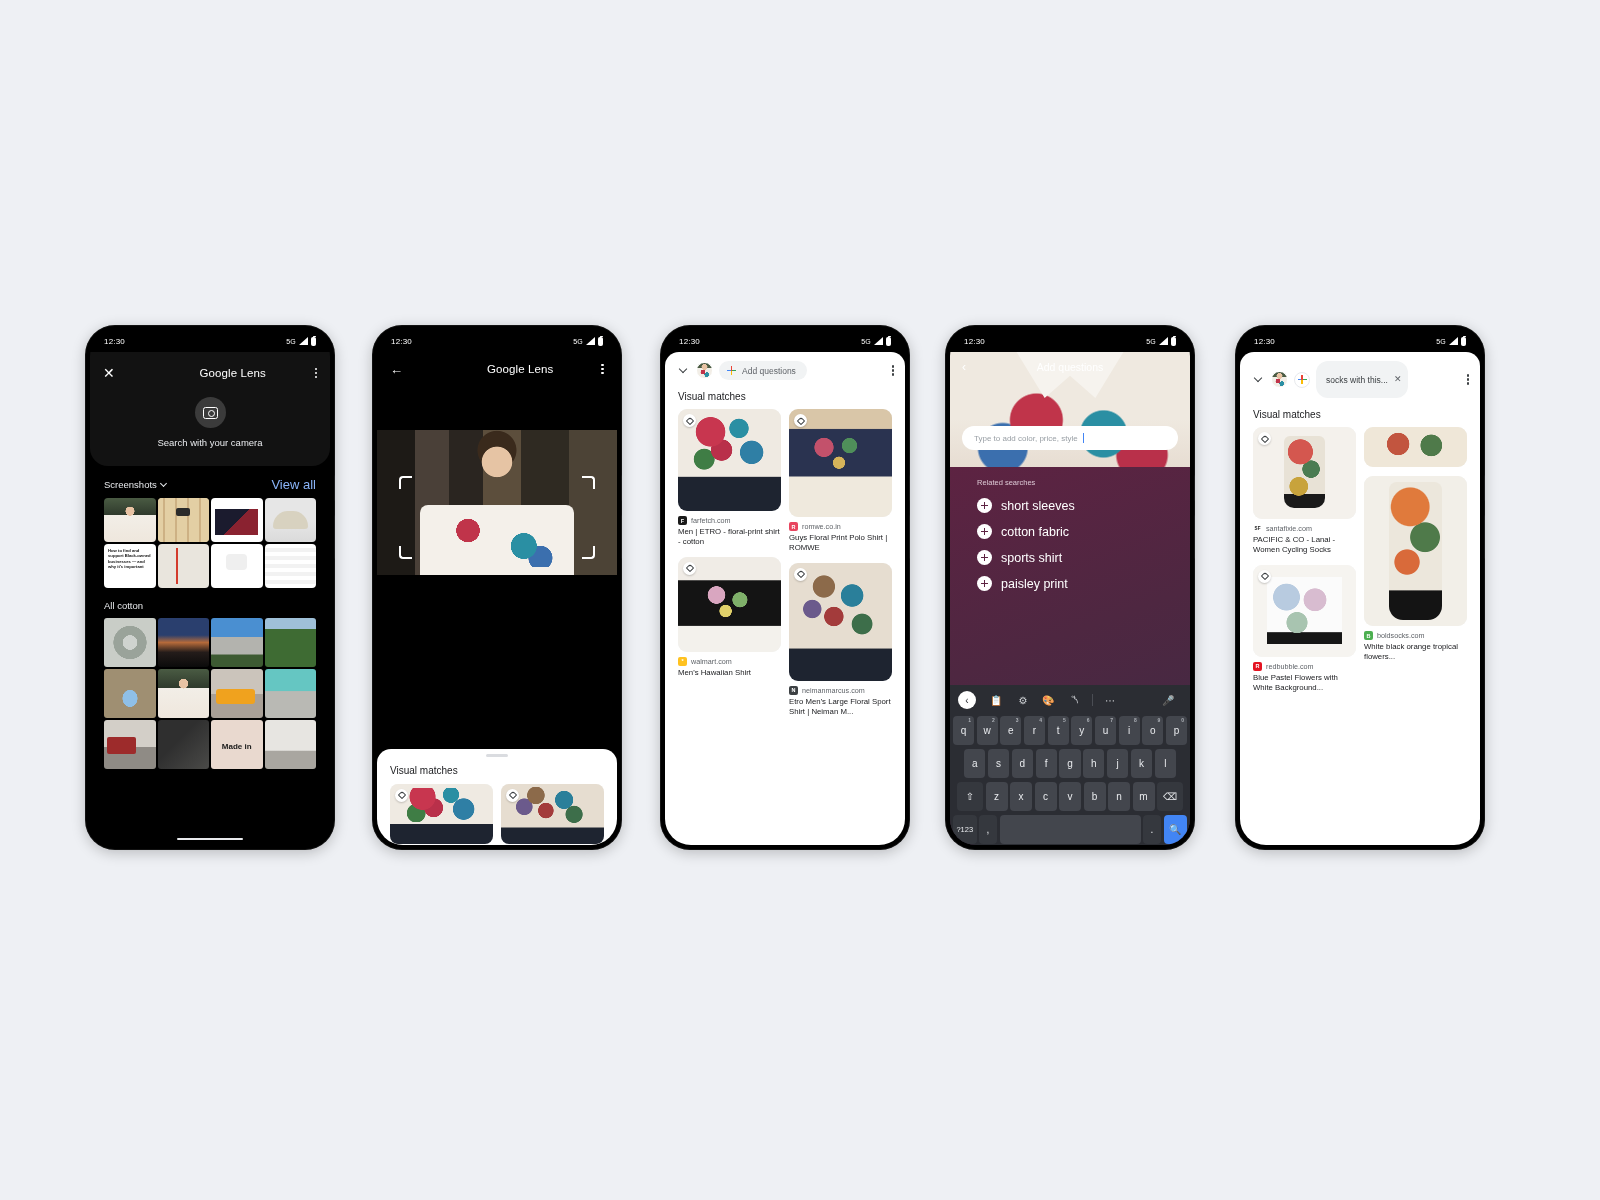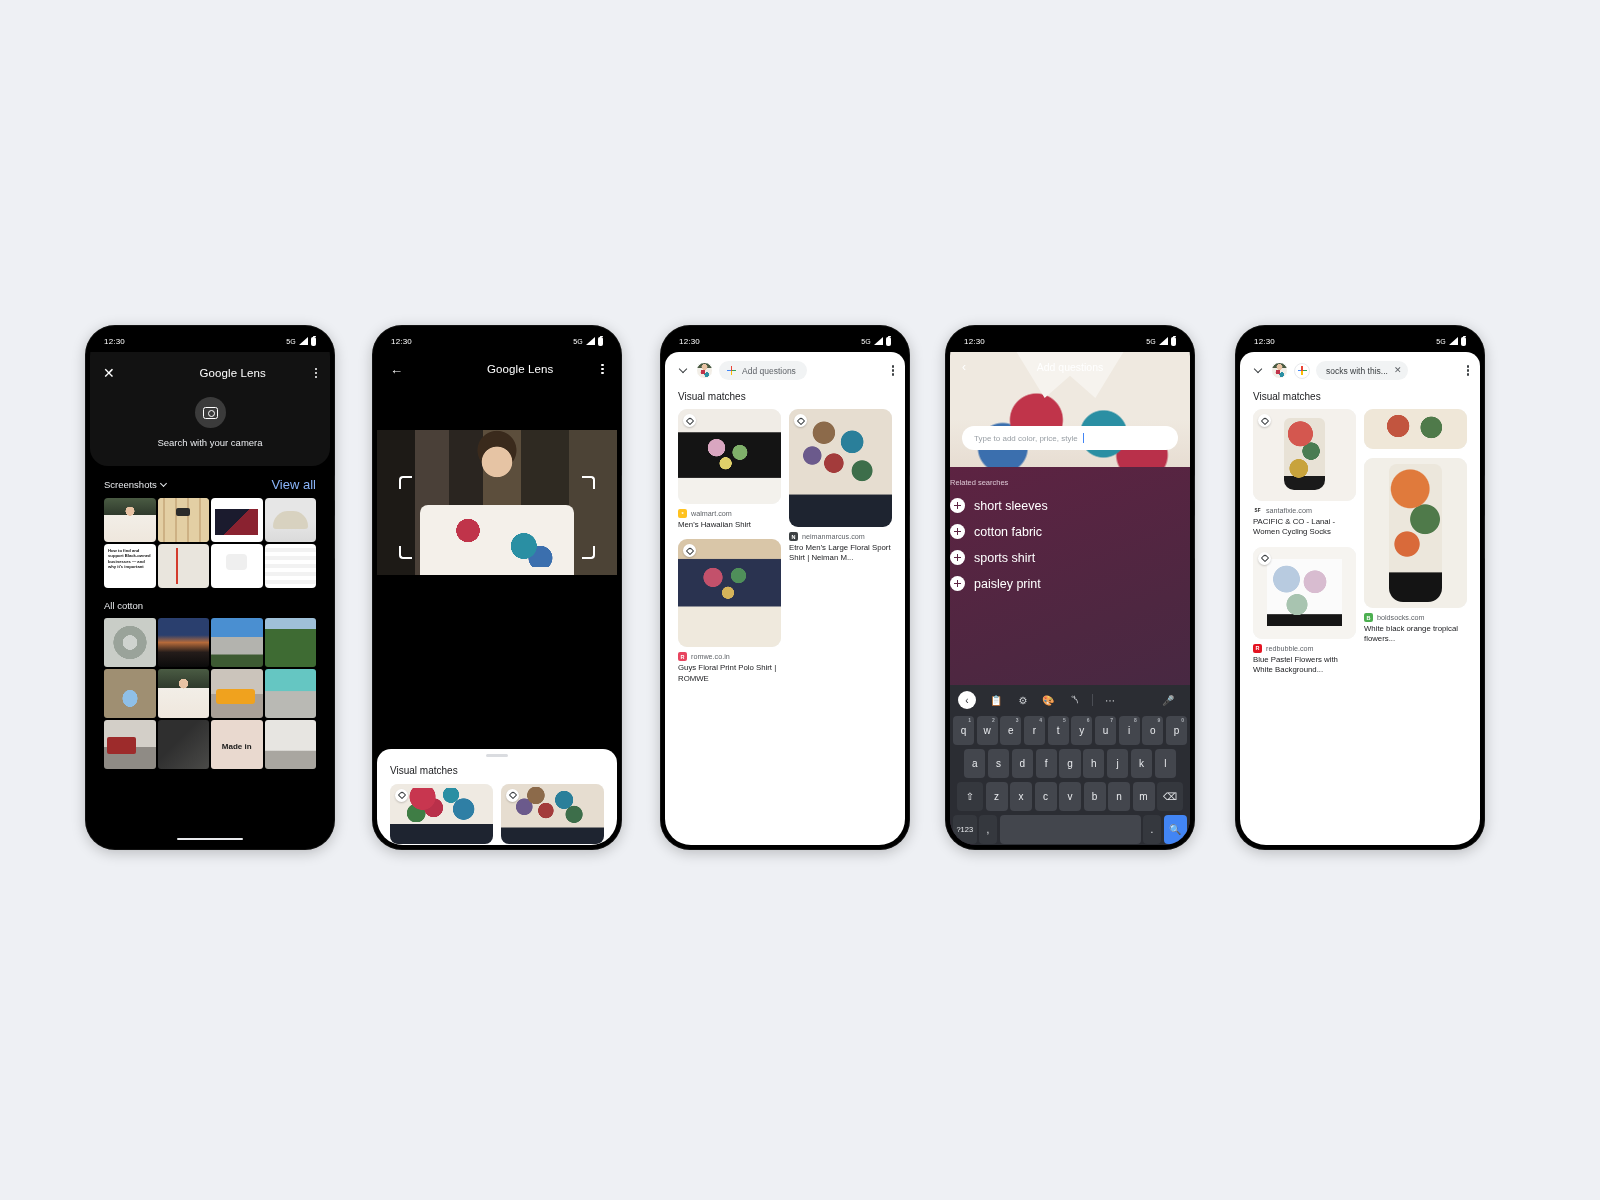--- a/index.html
+++ b/index.html
@@ -178,21 +178,21 @@
   .addq-chip{
     display:flex;align-items:center;gap:6px;height:19px;padding:0 11px 0 8px;
     border-radius:12px;background:#f1f3f4;color:#5f6368;font-size:8.5px;
   }
   .plus-g{width:9px;height:9px;position:relative;flex:0 0 auto;}
   .plus-g::before{content:"";position:absolute;left:0;top:3.6px;width:9px;height:1.8px;
     background:linear-gradient(90deg,#4285f4 0 50%,#34a853 50% 100%);}
   .plus-g::after{content:"";position:absolute;top:0;left:3.6px;width:1.8px;height:9px;
     background:linear-gradient(180deg,#ea4335 0 50%,#fbbc05 50% 100%);}
   .plus-circle{width:16px;height:16px;border-radius:50%;border:1px solid #e8eaed;display:flex;align-items:center;justify-content:center;flex:0 0 auto;}
-  .query-chip{display:flex;align-items:center;gap:6px;height:19px;padding:0 7px 0 10px;border-radius:12px;background:#f1f3f4;color:#3c4043;font-size:8.5px;}
+  .query-chip{display:flex;align-items:center;gap:6px;height:37px;padding:0 7px 0 10px;border-radius:12px;background:#f1f3f4;color:#3c4043;font-size:8.5px;}
   .chip-x{font-size:9px;color:#5f6368;line-height:1;}
   .res-h2{font-size:10px;color:#202124;padding:5px 13px 0;}
   .masonry{
     columns:2; column-gap:8px; padding:7px 13px 0; height:412px; overflow:hidden;
   }
   .mcard{break-inside:avoid; margin-bottom:9px;}
   .mimg{border-radius:9px;overflow:hidden;position:relative;background:#f1f3f4;}
   .tagico{
     position:absolute;left:5px;top:5px;width:13px;height:13px;border-radius:50%;
     background:#fff;display:flex;align-items:center;justify-content:center;
@@ -284,21 +284,21 @@
   .p4-back{position:absolute;left:12px;color:#fff;font-size:12px;}
   .p4-title{color:#fff;font-size:10.5px;}
   .p4-input{
     position:absolute;z-index:3;left:12px;right:12px;top:96px;height:24px;border-radius:13px;background:#fff;
     display:flex;align-items:center;padding:0 12px;font-size:8px;color:#9aa0a6;
   }
   .caret{display:inline-block;width:1.4px;height:10px;background:#4285f4;margin-left:5px;}
   .p4-panel{
     position:absolute;left:0;right:0;top:137px;bottom:0;
     background:linear-gradient(160deg,#5d2342 0%,#4e2741 45%,#3d2b44 100%);
-    padding:11px 0 0;
+    padding:11px 27px 0;
   }
   .rs-label{font-size:7.5px;color:#e8d7e2;opacity:.9;}
   .rs-item{display:flex;align-items:center;gap:9px;margin-top:11px;}
   .rs-plus{width:15px;height:15px;border-radius:50%;background:#fff;display:flex;align-items:center;justify-content:center;flex:0 0 auto;position:relative;}
   .rs-plus::before{content:"";position:absolute;width:7px;height:1.4px;background:#5d2342;}
   .rs-plus::after{content:"";position:absolute;width:1.4px;height:7px;background:#5d2342;}
   .rs-txt{font-size:12.5px;color:#fff;}
   .kb{position:absolute;left:0;right:0;bottom:0;height:160px;background:#2b2d33;padding-top:3px;}
   .kb-top{display:flex;align-items:center;gap:0;height:24px;padding:0 8px;}
   .kb-top .sp{flex:1;}
@@ -526,20 +526,33 @@
           <span class="kebab dark">
               <span></span>
               <span></span>
               <span></span>
             </span>
         </div>
 
         <div class="res-h2">Visual matches</div>
 
         <div class="masonry">
+          <div class="mcard">
+            <div class="mimg">
+              <span class="tagico">
+                  <i></i>
+                </span>
+              <div class="i-shirt1"></div>
+            </div>
+            <div class="src">
+              <span class="favi" style="background:#1a1a1a">F</span>
+              <span class="srcname">farfetch.com</span>
+            </div>
+            <div class="ptitle">Men | ETRO - floral-print shirt - cotton</div>
+          </div>
 
           <div class="mcard">
             <div class="mimg">
               <span class="tagico">
                   <i></i>
                 </span>
               <div class="i-shirt3"></div>
             </div>
             <div class="src">
               <span class="favi" style="background:#ffc220;color:#fff">*</span>

